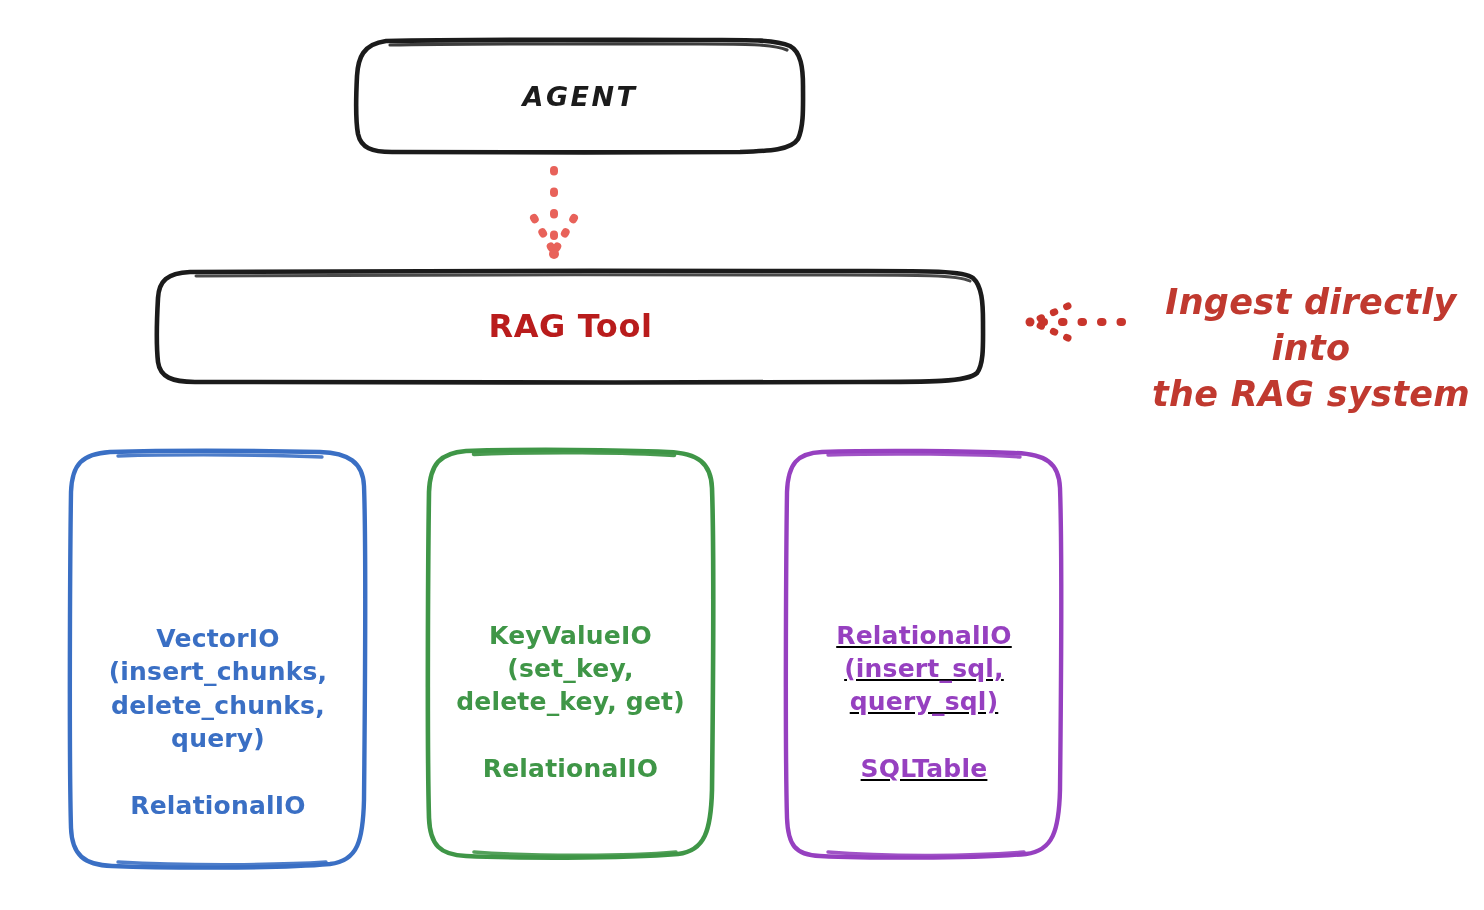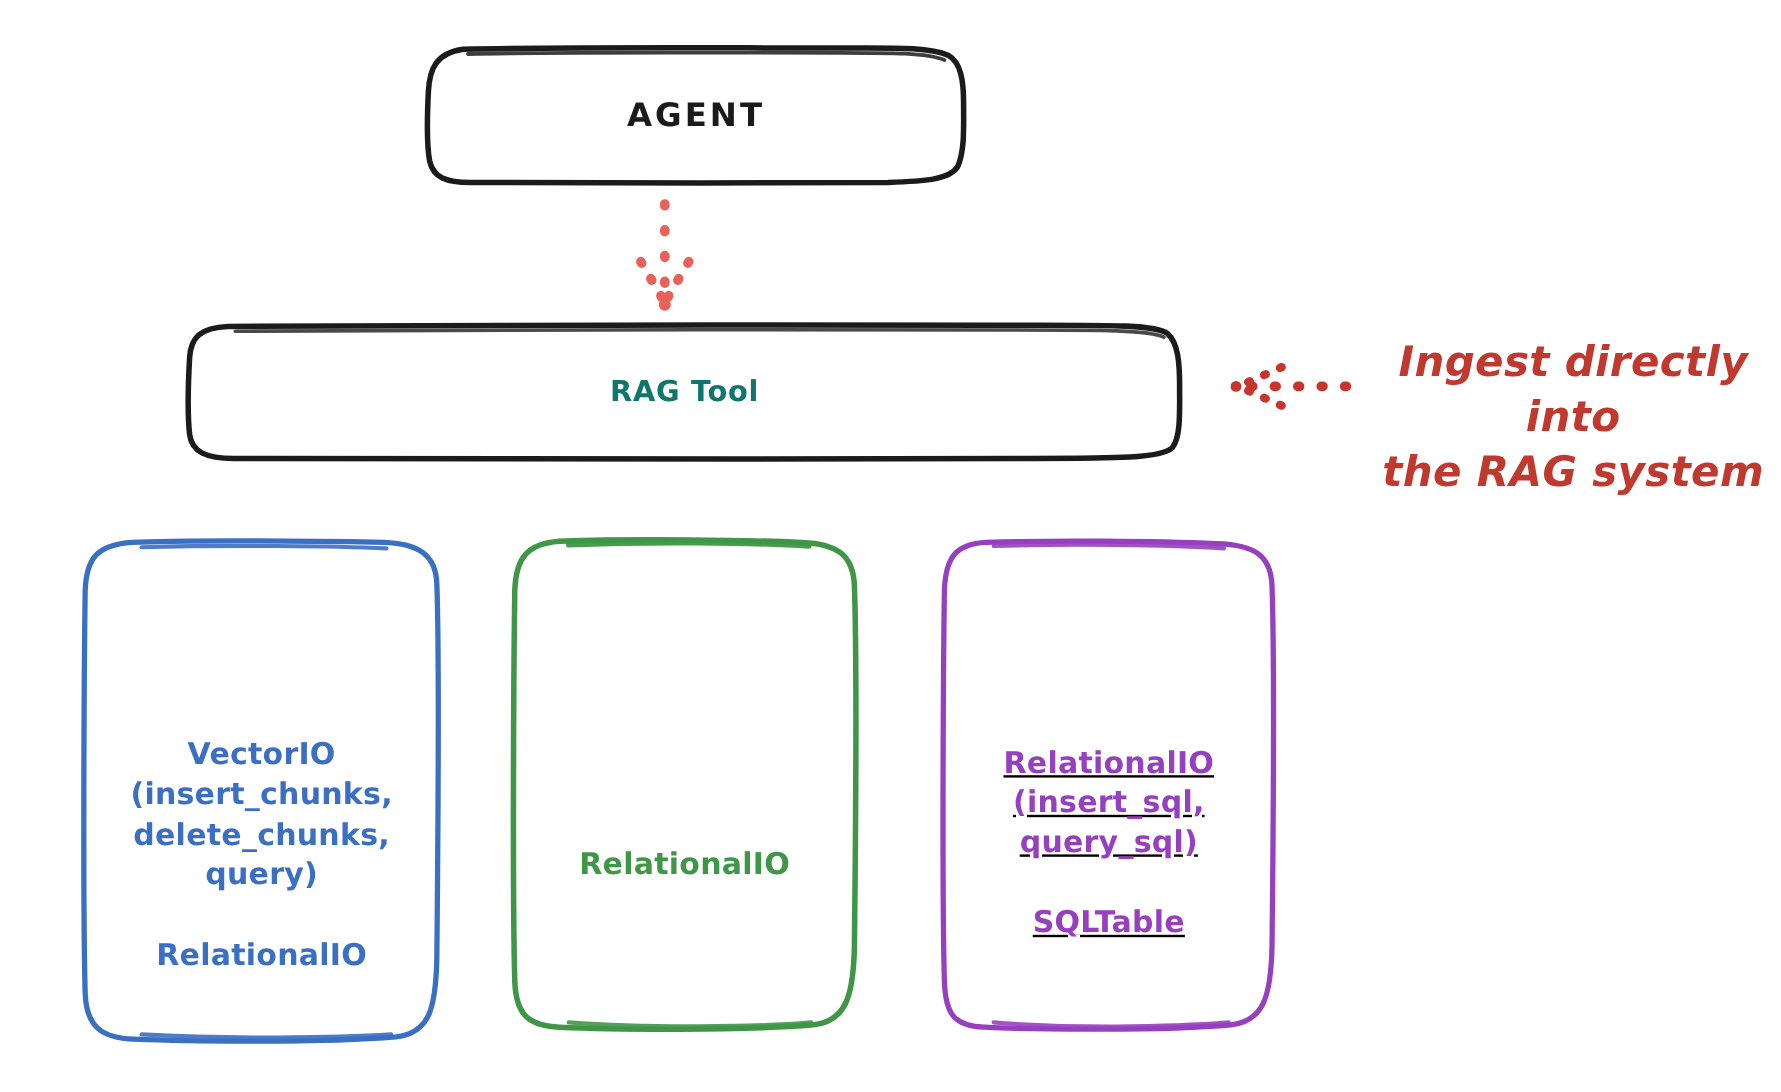--- a/index.html
+++ b/index.html
@@ -44,45 +44,46 @@
 
   
   #node-agent {
     left: 356px;
     top: 40px;
     width: 448px;
     height: 113px;
   }
   #node-agent .node-label {
     font-family: "DejaVu Sans", sans-serif;
+    font-style: italic;
     font-weight: 700;
     font-size: 27px;
     color: #1b1b1b;
     letter-spacing: 2.5px;
   }
 
   
   #node-ragtool {
     left: 157px;
     top: 271px;
     width: 827px;
     height: 112px;
   }
   #node-ragtool .node-label {
     font-family: "DejaVu Sans", sans-serif;
     font-weight: 600;
-    font-size: 24px;
-    color: #0f766e;
+    font-size: 32px;
+    color: #b91c1c;
     letter-spacing: 0.6px;
   }
 
   
   #node-vectorio {
     left: 70px;
-    top: 460px;
+    top: 470px;
     width: 296px;
     height: 418px;
   }
   #node-keyvalueio {
     left: 428px;
     top: 450px;
     width: 285px;
     height: 406px;
   }
   #node-relationalio {
@@ -254,20 +255,23 @@
     <div class="provider-api">VectorIO
 (insert_chunks,
 delete_chunks,
 query)</div>
     <div class="provider-index">RelationalIO</div>
   </div>
 </div>
 
 <div class="node" id="node-keyvalueio">
   <div class="provider-inner">
+    <div class="provider-api">KeyValueIO
+(set_key,
+delete_key, get)</div>
     <div class="provider-index">RelationalIO</div>
   </div>
 </div>
 
 <div class="node" id="node-relationalio">
   <div class="provider-inner">
     <div class="provider-api">RelationalIO
 (insert_sql,
 query_sql)</div>
     <div class="provider-index">SQLTable</div>

